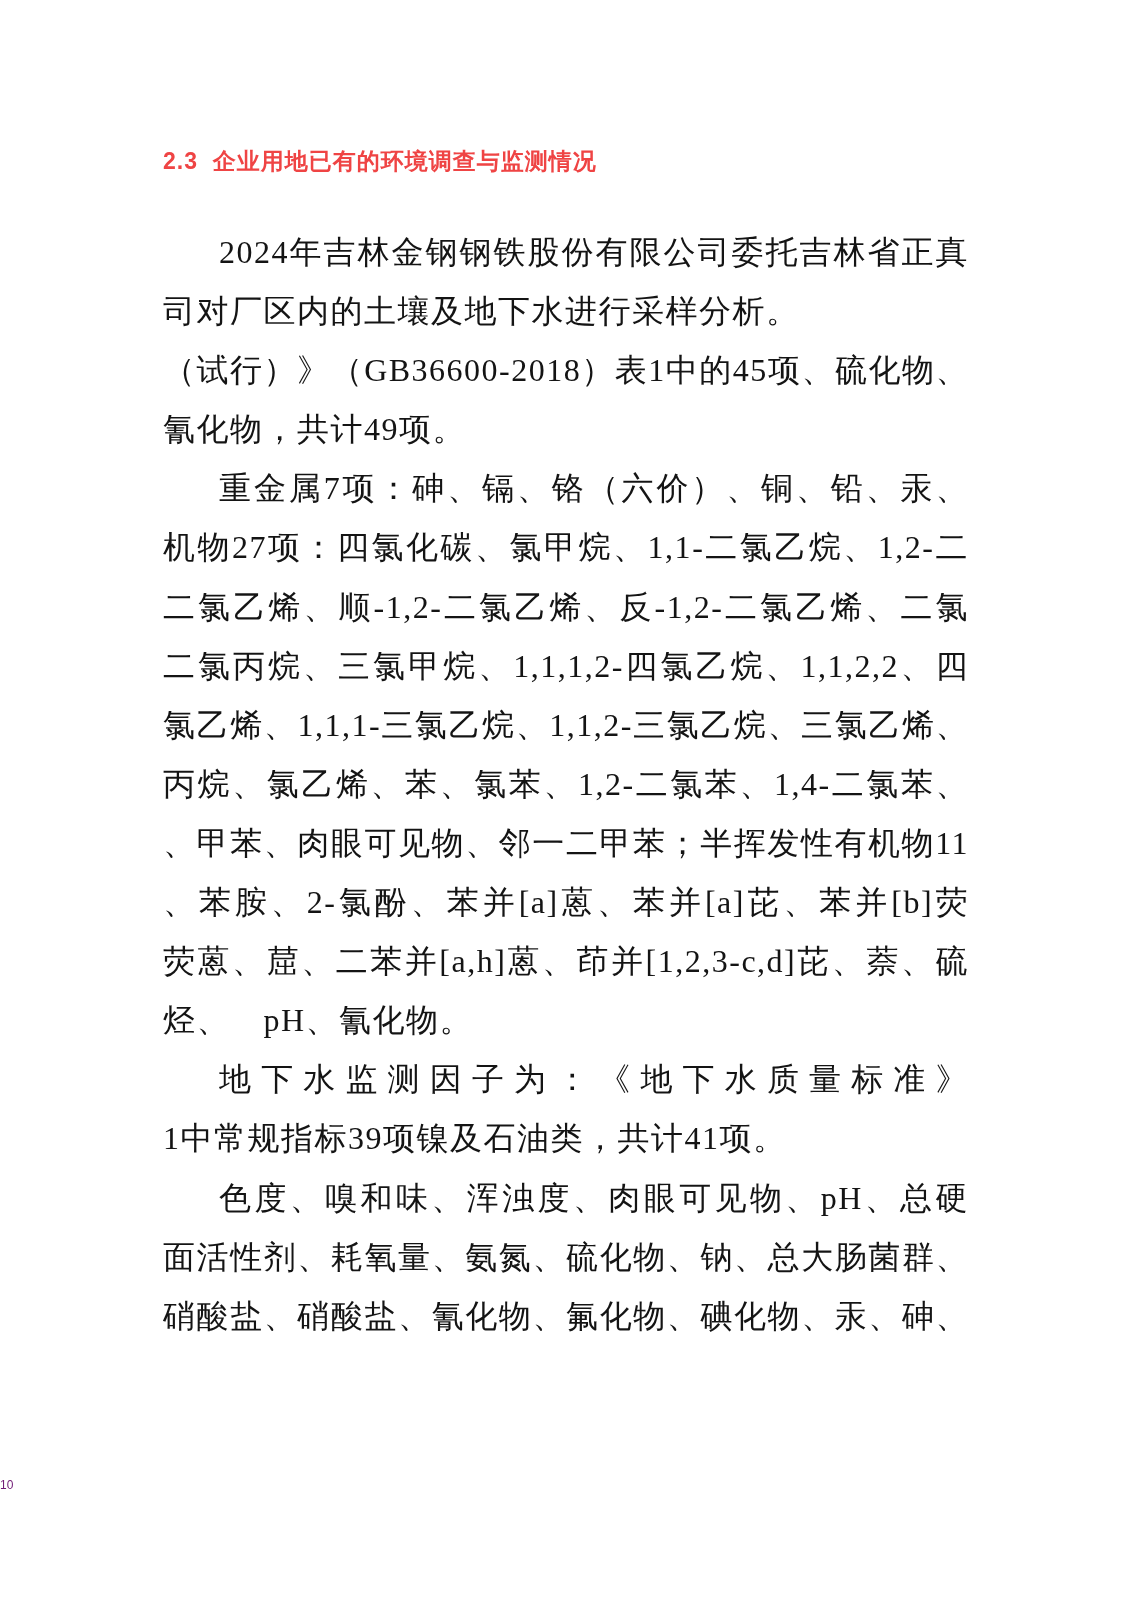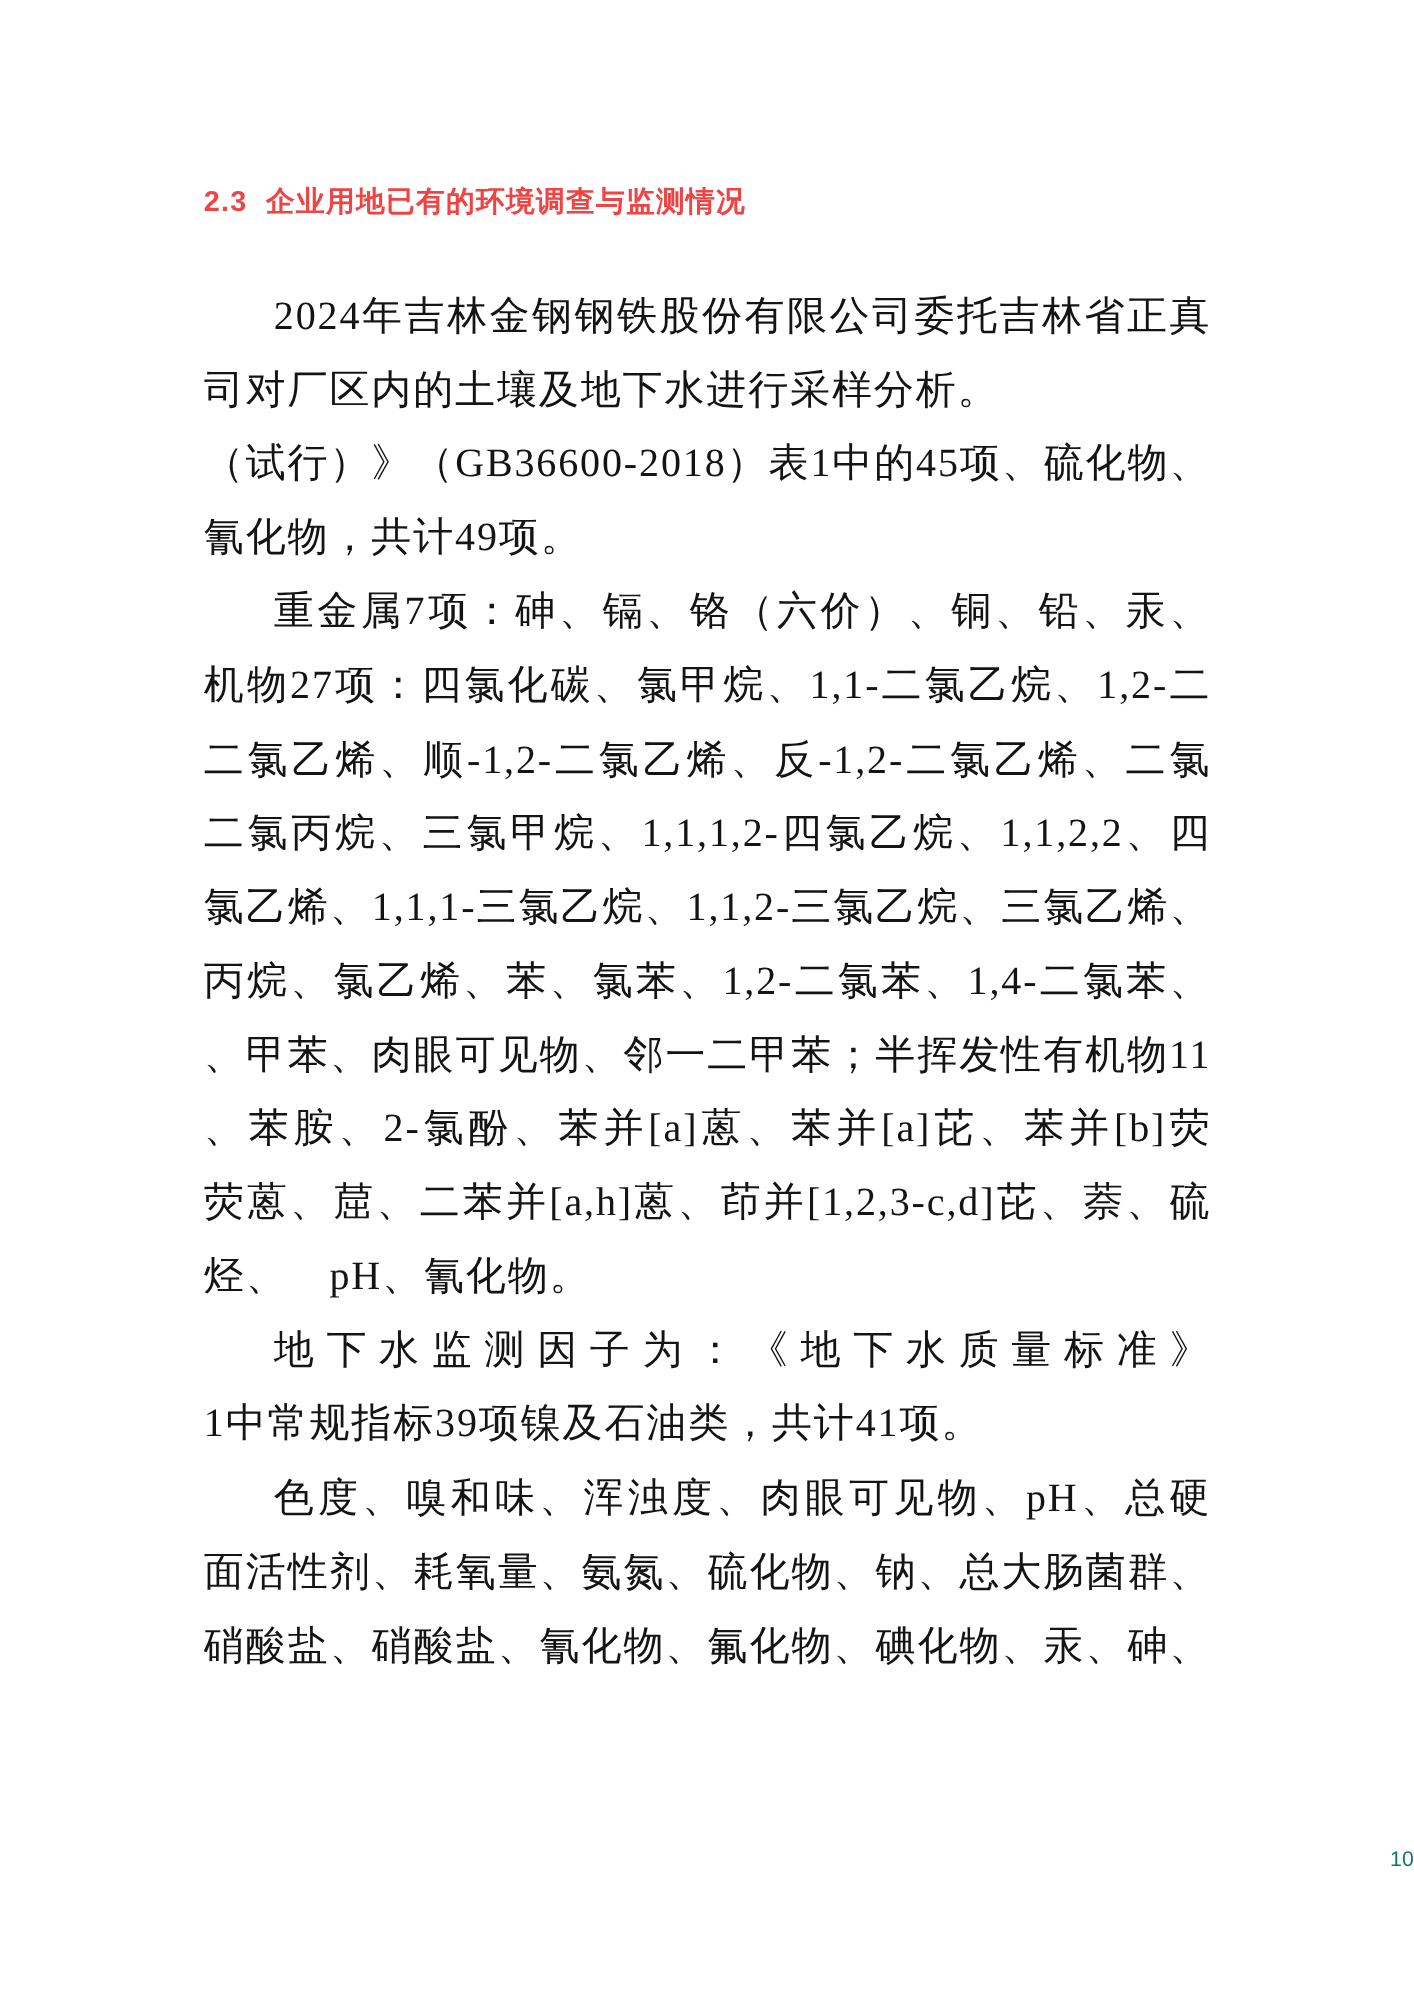--- a/index.html
+++ b/index.html
@@ -51,24 +51,24 @@
     font-family: Liberation Serif, serif;
   }
   .line.indent {
     text-indent: 56px;
   }
   .page-number {
     position: absolute;
     left: 0;
     top: 1478px;
     width: 100%;
-    text-align: right;
+    text-align: left;
     font-family: "Liberation Sans", "DejaVu Sans", sans-serif;
-    font-size: 17px;
-    color: #0f766e;
+    font-size: 12px;
+    color: #701a75;
   }
 </style>
 </head>
 <body>
 
 <div class="page">
 
   <h2 class="heading">2.3  企业用地已有的环境调查与监测情况</h2>
 
   <div class="body-text">

